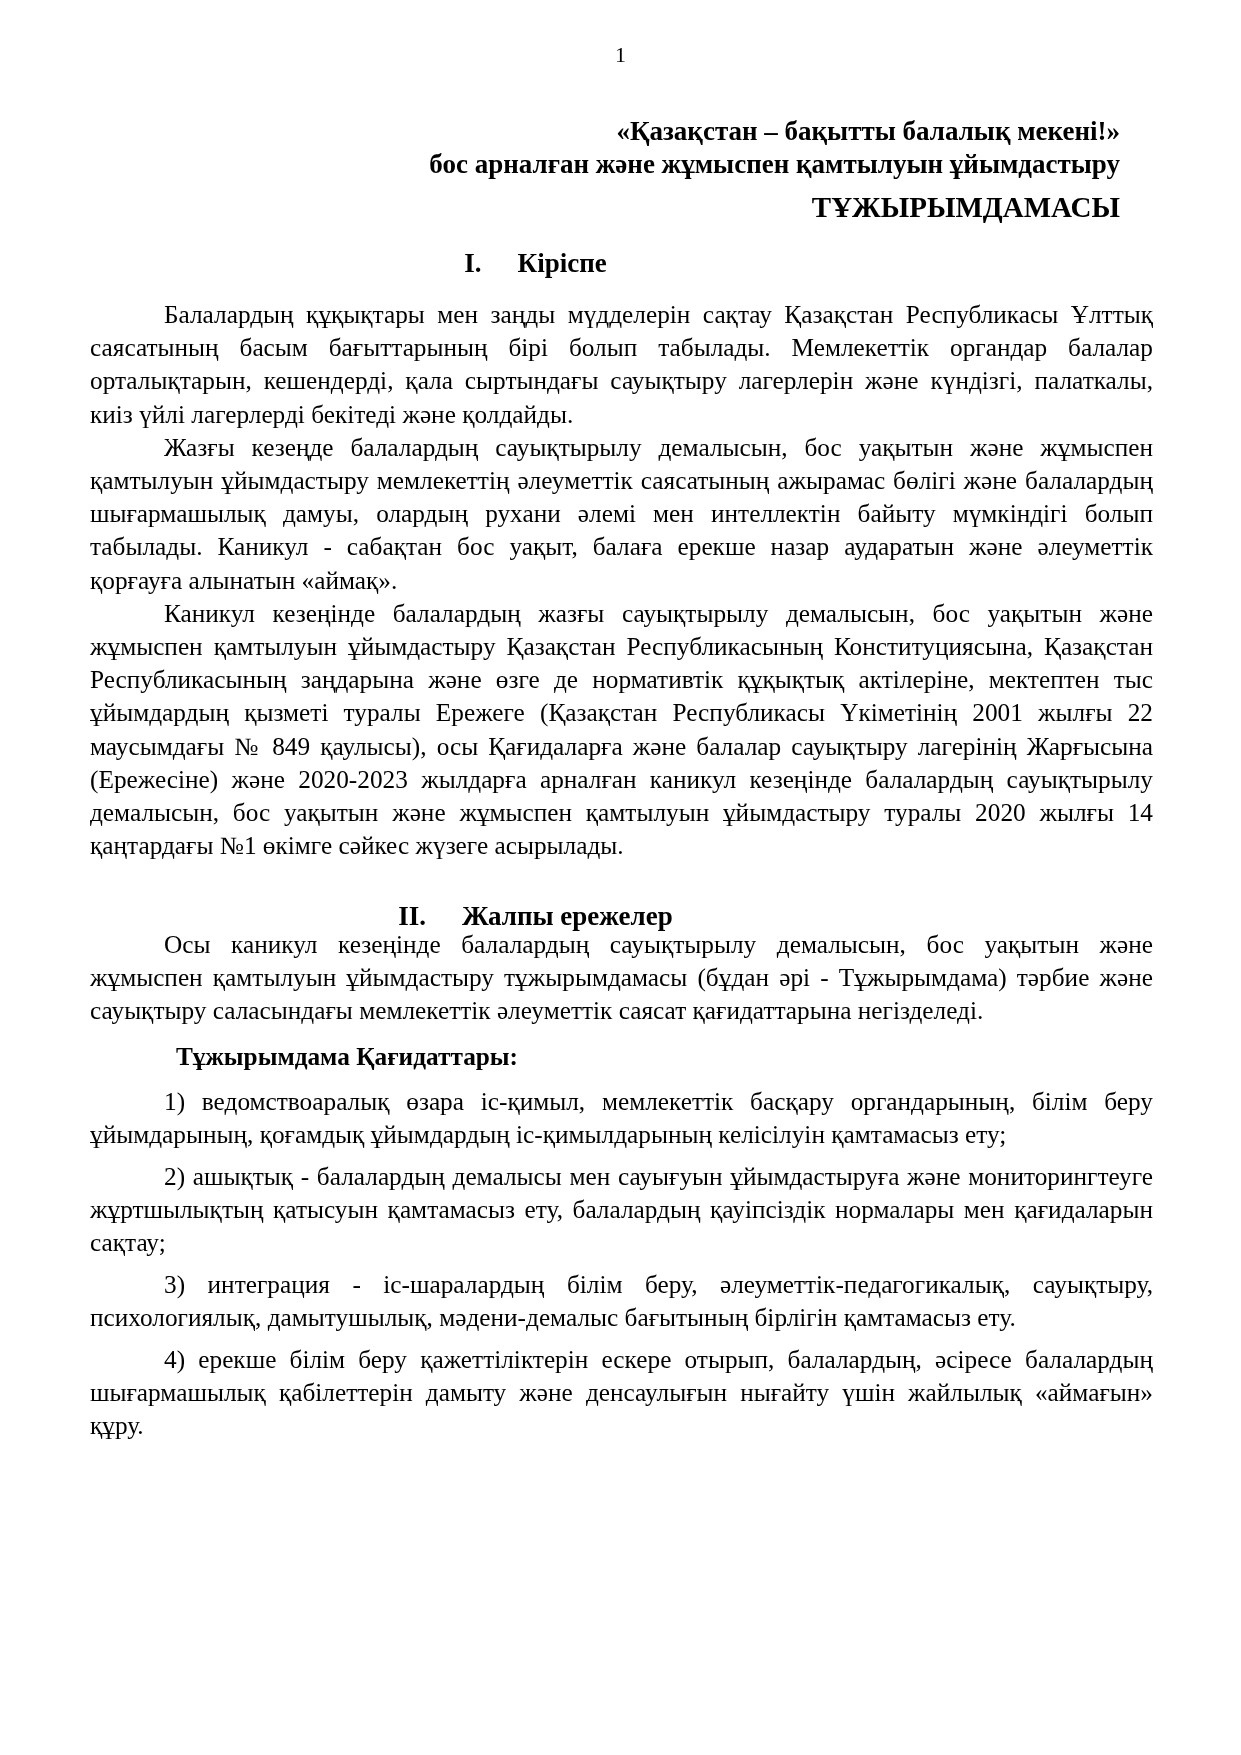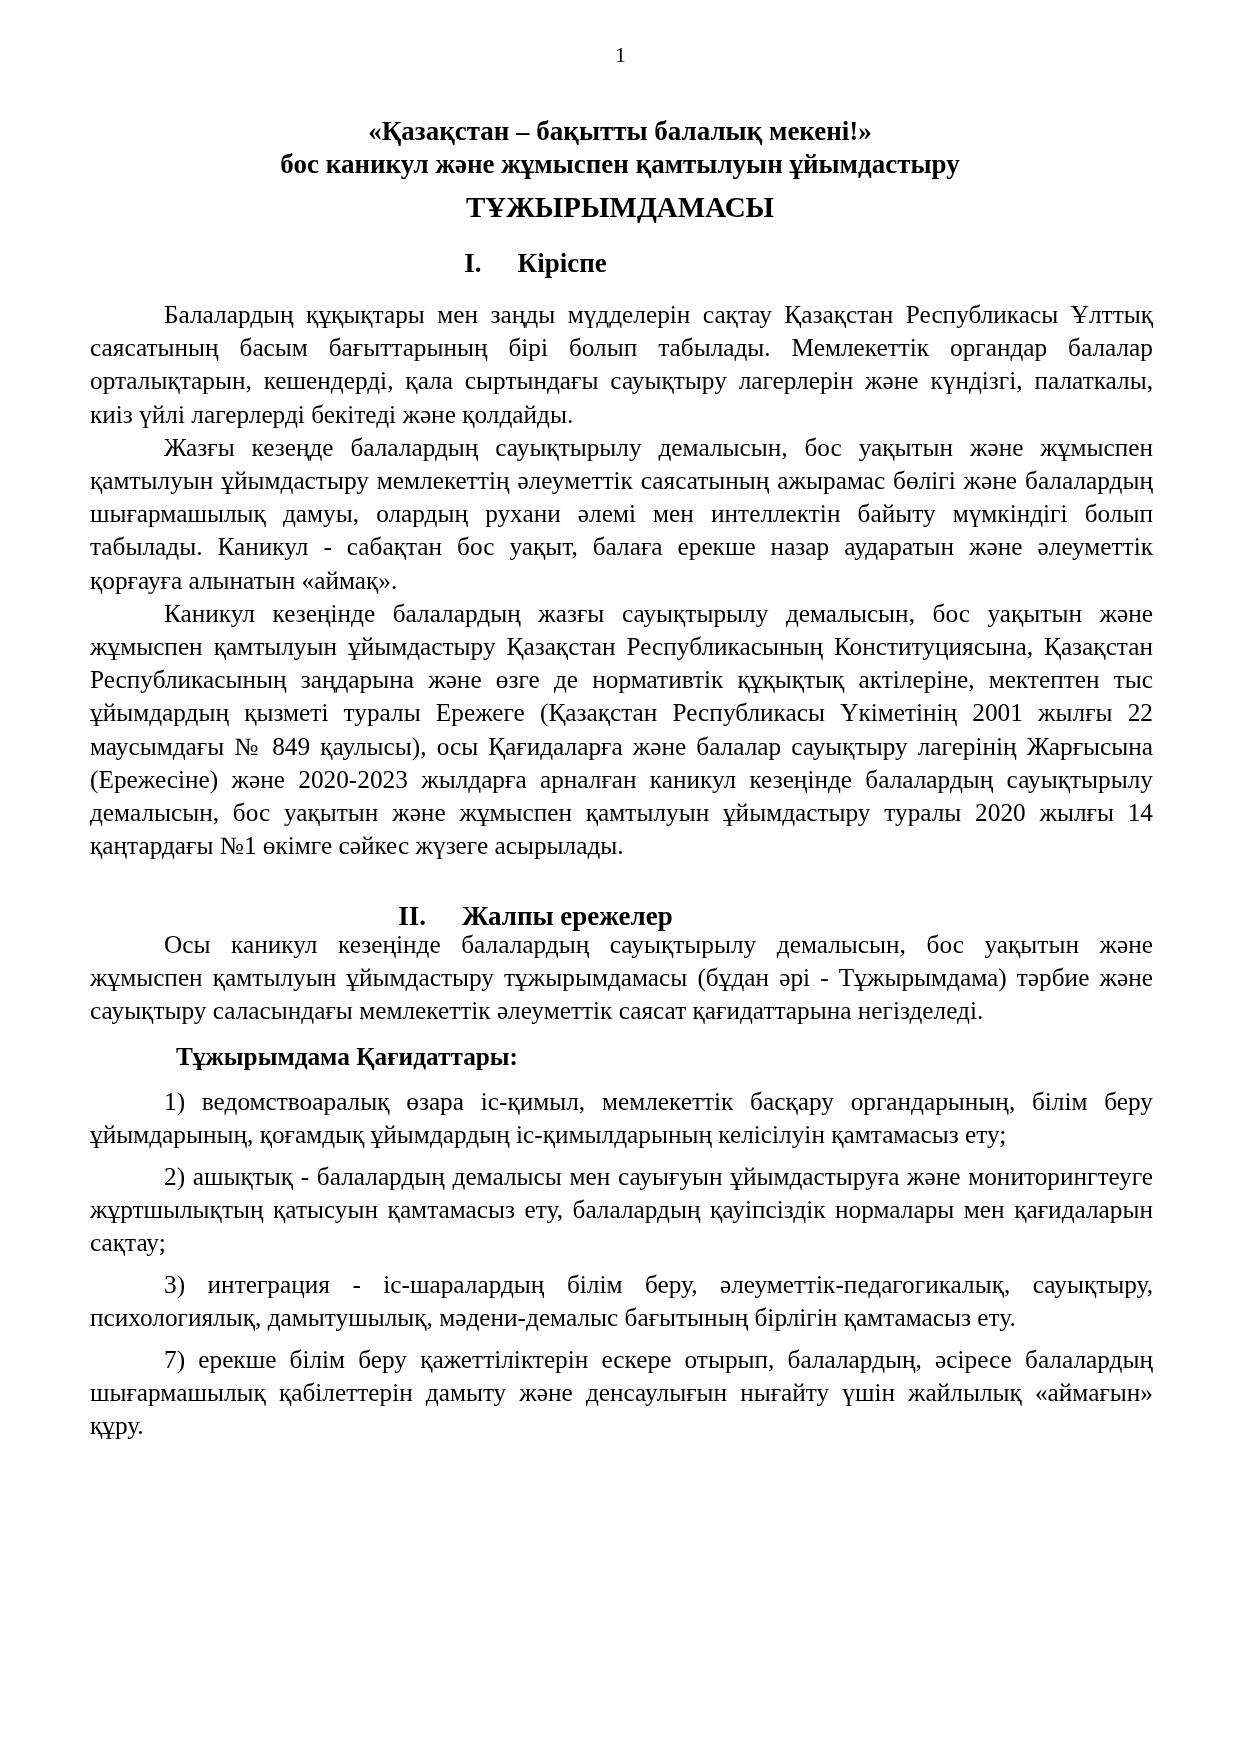--- a/index.html
+++ b/index.html
@@ -7,21 +7,21 @@
     .page {
       position: absolute; left: 0; top: 0; width: 1241px; height: 1755px;
       font-family: "Liberation Serif", "DejaVu Serif", serif; color: #000;
     }
     .page-number {
       position: absolute; top: 42px; left: 0; width: 1241px;
       text-align: center; font-size: 22px; line-height: 26px;
     }
     .title-block {
       position: absolute; top: 115px; left: 120px; width: 1000px;
-      text-align: center; font-weight: bold; font-size: 27px; line-height: 33px;
+      text-align: right; font-weight: bold; font-size: 27px; line-height: 33px;
     }
     .title-block .big { font-size: 29px; line-height: 36px; margin-top: 8px; }
     .section-heading {
       position: absolute; left: 0; width: 1071px; text-align: center;
       font-weight: bold; font-size: 27px; line-height: 34px;
     }
     .section-heading .num { display: inline-block; margin-right: 36px; }
     .text {
       position: absolute; left: 90px; width: 1063px;
       font-size: 25.3px; line-height: 33.2px; text-align: justify;
@@ -32,21 +32,21 @@
   </style>
 </head>
 <body>
 
 <div class="page">
 
   <div class="page-number">1</div>
 
   <div class="title-block">
     <div>«Қазақстан – бақытты балалық мекені!»</div>
-    <div>бос каникул және жұмыспен қамтылуын ұйымдастыру</div>
+    <div>бос арналған және жұмыспен қамтылуын ұйымдастыру</div>
     <div class="big">ТҰЖЫРЫМДАМАСЫ</div>
   </div>
 
   <div class="section-heading" style="top: 246px;">
     <span class="num">I.</span><span>Кіріспе</span>
   </div>
 
   <div class="text" style="top: 298px;">
     <p>Балалардың құқықтары мен заңды мүдделерін сақтау Қазақстан Республикасы Ұлттық саясатының басым бағыттарының бірі болып табылады. Мемлекеттік органдар балалар орталықтарын, кешендерді, қала сыртындағы сауықтыру лагерлерін және күндізгі, палаткалы, киіз үйлі лагерлерді бекітеді және қолдайды.</p>
     <p>Жазғы кезеңде балалардың сауықтырылу демалысын, бос уақытын және жұмыспен қамтылуын ұйымдастыру мемлекеттің әлеуметтік саясатының ажырамас бөлігі және балалардың шығармашылық дамуы, олардың рухани әлемі мен интеллектін байыту мүмкіндігі болып табылады. Каникул - сабақтан бос уақыт, балаға ерекше назар аударатын және әлеуметтік қорғауға алынатын «аймақ».</p>
@@ -56,16 +56,16 @@
   <div class="section-heading" style="top: 899px;">
     <span class="num">II.</span><span>Жалпы ережелер</span>
   </div>
 
   <div class="text" style="top: 928px;">
     <p>Осы каникул кезеңінде балалардың сауықтырылу демалысын, бос уақытын және жұмыспен қамтылуын ұйымдастыру тұжырымдамасы (бұдан әрі - Тұжырымдама) тәрбие және сауықтыру саласындағы мемлекеттік әлеуметтік саясат қағидаттарына негізделеді.</p>
     <div class="bold-line">Тұжырымдама Қағидаттары:</div>
     <div class="item">1) ведомствоаралық өзара іс-қимыл, мемлекеттік басқару органдарының, білім беру ұйымдарының, қоғамдық ұйымдардың іс-қимылдарының келісілуін қамтамасыз ету;</div>
     <div class="item">2) ашықтық - балалардың демалысы мен сауығуын ұйымдастыруға және мониторингтеуге жұртшылықтың қатысуын қамтамасыз ету, балалардың қауіпсіздік нормалары мен қағидаларын сақтау;</div>
     <div class="item">3) интеграция - іс-шаралардың білім беру, әлеуметтік-педагогикалық, сауықтыру, психологиялық, дамытушылық, мәдени-демалыс бағытының бірлігін қамтамасыз ету.</div>
-    <div class="item">7) ерекше білім беру қажеттіліктерін ескере отырып, балалардың, әсіресе балалардың шығармашылық қабілеттерін дамыту және денсаулығын нығайту үшін жайлылық «аймағын» құру.</div>
+    <div class="item">4) ерекше білім беру қажеттіліктерін ескере отырып, балалардың, әсіресе балалардың шығармашылық қабілеттерін дамыту және денсаулығын нығайту үшін жайлылық «аймағын» құру.</div>
   </div>
 
 </div>
 
 </body></html>

